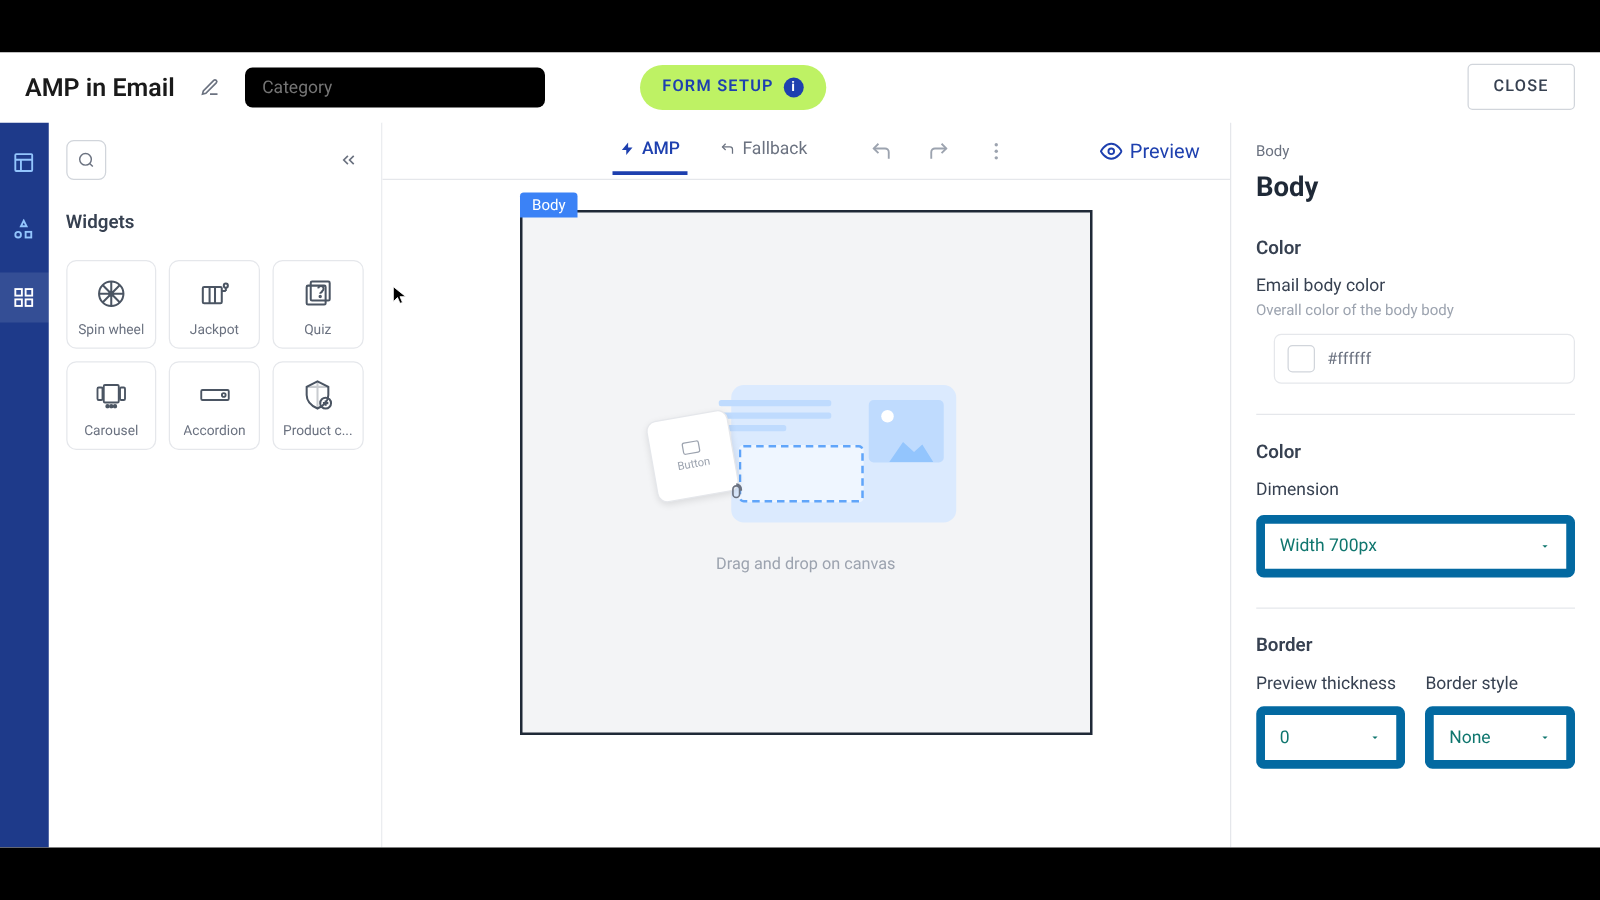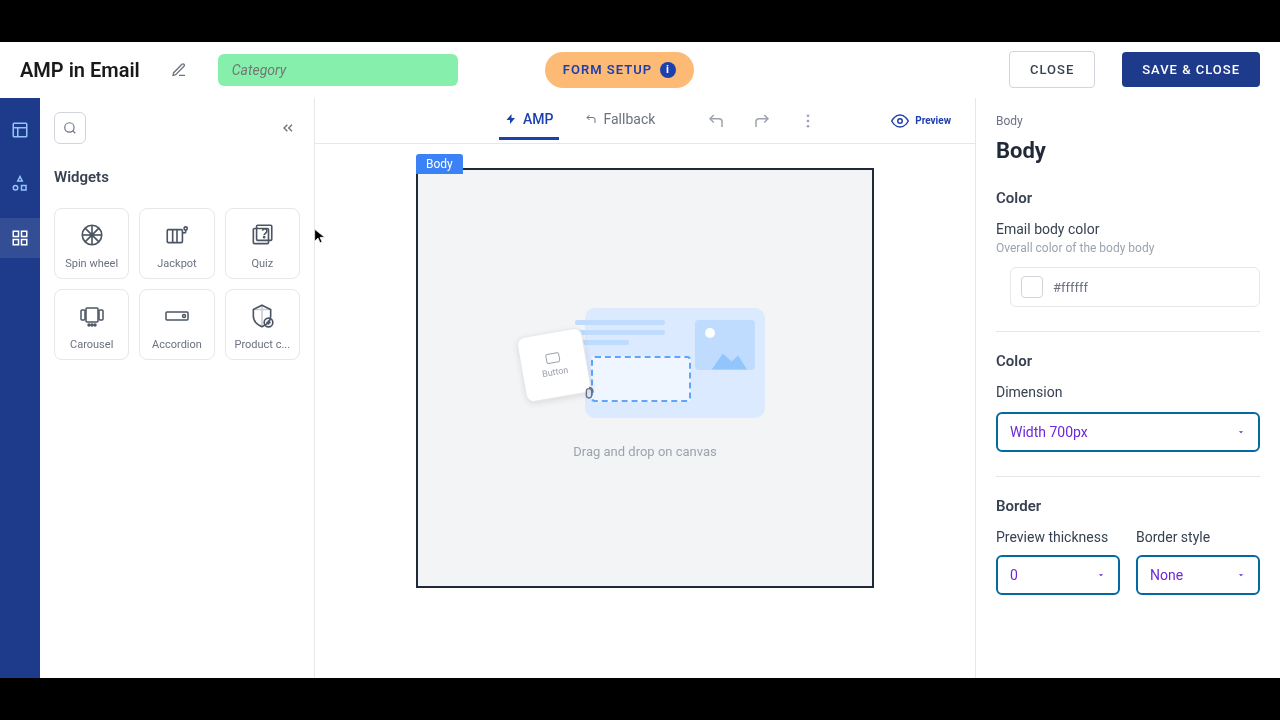--- a/index.html
+++ b/index.html
@@ -1,25 +1,25 @@
 <!DOCTYPE html>
 <html><head>
 <meta charset="utf-8">
 <style>
 * { margin: 0; padding: 0; box-sizing: border-box; font-family: -apple-system, BlinkMacSystemFont, 'Segoe UI', Roboto, sans-serif; }
 body { background: #fff; width: 1280px; height: 720px; overflow: hidden; }
 .letterbox-top, .letterbox-bottom { background: #000; width: 100%; height: 42px; }
 .letterbox-bottom { position: absolute; bottom: 0; }
 .app { position: absolute; top: 42px; left: 0; right: 0; bottom: 42px; background: #fff; display: flex; flex-direction: column; }
 
-.topbar { height: 56px; display: flex; align-items: center; padding: 0 20px; gap: 27px; border-bottom: 1px solid transparent; }
+.topbar { height: 56px; display: flex; align-items: center; padding: 0 20px; gap: 16px; border-bottom: 1px solid transparent; }
 .title { font-size: 20px; font-weight: 600; color: #1a1a1a; }
 .edit-icon { color: #6b7280; padding: 4px; cursor: pointer; }
-.category-input { border: none; background: #86efac; border-radius: 6px; padding: 8px 14px; font-size: 14px; color: #6b7280; width: 240px; font-style: italic; }
-.form-setup { background: #fdba74; color: #1e40af; font-weight: 600; font-size: 13px; letter-spacing: 1px; padding: 10px 18px; border-radius: 20px; display: flex; align-items: center; gap: 8px; margin-left: 60px; }
+.category-input { border: none; background: #000000; border-radius: 6px; padding: 8px 14px; font-size: 14px; color: #6b7280; width: 240px; }
+.form-setup { background: #bef264; color: #1e40af; font-weight: 600; font-size: 13px; letter-spacing: 1px; padding: 10px 18px; border-radius: 20px; display: flex; align-items: center; gap: 8px; margin-left: 60px; }
 .form-setup-info { background: #1e40af; color: #fff; width: 16px; height: 16px; border-radius: 50%; display: inline-flex; align-items: center; justify-content: center; font-size: 11px; font-weight: bold; font-style: normal; }
 .topbar-spacer { flex: 1; }
 .btn-close { background: #fff; border: 1px solid #d1d5db; color: #374151; padding: 10px 20px; font-size: 13px; letter-spacing: 1px; border-radius: 4px; cursor: pointer; font-weight: 500; }
 .btn-save { background: #1e3a8a; border: none; color: #fff; padding: 10px 20px; font-size: 13px; letter-spacing: 1px; border-radius: 4px; cursor: pointer; font-weight: 500; }
 
 .main { flex: 1; display: flex; overflow: hidden; }
 .sidebar-rail { width: 40px; background: #1e3a8a; display: flex; flex-direction: column; align-items: center; padding-top: 20px; gap: 30px; }
 .rail-item { width: 24px; height: 24px; color: #93c5fd; display: flex; align-items: center; justify-content: center; cursor: pointer; position: relative; }
 .rail-item.active { color: #fff; }
 .rail-item.active::after { content: ''; position: absolute; left: -8px; top: -8px; bottom: -8px; width: 40px; background: rgba(255,255,255,0.1); }
@@ -33,21 +33,21 @@
 .widget-card { border: 1px solid #e5e7eb; border-radius: 8px; padding: 12px 4px 8px; display: flex; flex-direction: column; align-items: center; gap: 8px; cursor: pointer; }
 .widget-icon { width: 28px; height: 28px; color: #4b5563; display: flex; align-items: center; justify-content: center; }
 .widget-label { font-size: 11px; color: #6b7280; white-space: nowrap; overflow: hidden; text-overflow: ellipsis; max-width: 72px; }
 
 .canvas-area { flex: 1; display: flex; flex-direction: column; background: #fff; }
 .canvas-toolbar { height: 46px; display: flex; align-items: center; padding: 0 24px; gap: 20px; border-bottom: 1px solid #e5e7eb; }
 .tab { display: flex; align-items: center; gap: 6px; padding: 10px 6px; font-size: 14px; color: #6b7280; cursor: pointer; border-bottom: 3px solid transparent; }
 .tab.active { color: #1e40af; border-bottom-color: #1e40af; font-weight: 500; }
 .toolbar-spacer { flex: 1; }
 .toolbar-icon { color: #9ca3af; cursor: pointer; padding: 4px; }
-.preview-btn { display: flex; align-items: center; gap: 6px; color: #1e40af; font-weight: 700; font-size: 10px; cursor: pointer; }
+.preview-btn { display: flex; align-items: center; gap: 6px; color: #1e40af; font-weight: 400; font-size: 16px; cursor: pointer; }
 
 .canvas-scroll { flex: 1; overflow: auto; padding: 24px 50px; display: flex; justify-content: center; }
 .canvas-frame { position: relative; }
 .body-tag { position: absolute; top: -14px; left: 0; background: #3b82f6; color: #fff; font-size: 12px; padding: 3px 10px; border-radius: 3px 3px 0 0; }
 .body-box { width: 458px; height: 420px; border: 2px solid #1f2937; background: #f3f4f6; display: flex; flex-direction: column; align-items: center; justify-content: center; gap: 16px; }
 .placeholder-img { width: 260px; height: 130px; position: relative; }
 .ph-card-right { position: absolute; right: 10px; top: 10px; width: 180px; height: 110px; background: #dbeafe; border-radius: 10px; }
 .ph-lines { position: absolute; left: 60px; top: 22px; width: 90px; }
 .ph-line { height: 5px; background: #bfdbfe; border-radius: 2px; margin-bottom: 5px; }
 .ph-line.short { width: 60%; }
@@ -63,21 +63,21 @@
 
 .props-panel { width: 305px; border-left: 1px solid #e5e7eb; padding: 16px 20px; overflow: auto; }
 .breadcrumb { font-size: 12px; color: #6b7280; margin-bottom: 10px; }
 .panel-title { font-size: 22px; font-weight: 700; color: #1f2937; margin-bottom: 26px; }
 .section-title { font-size: 15px; font-weight: 600; color: #374151; margin-bottom: 14px; }
 .field-label { font-size: 14px; color: #374151; margin-bottom: 4px; }
 .field-hint { font-size: 12px; color: #9ca3af; margin-bottom: 12px; }
 .color-row { display: flex; align-items: center; gap: 10px; border: 1px solid #e5e7eb; border-radius: 6px; padding: 8px 10px; margin-bottom: 24px; margin-left: 14px; }
 .color-swatch { width: 22px; height: 22px; background: #fff; border: 1px solid #d1d5db; border-radius: 4px; }
 .color-value { font-size: 13px; color: #6b7280; }
-.select-box { border: 2px solid #0369a1; border-radius: 6px; padding: 10px 12px; display: flex; justify-content: space-between; align-items: center; font-size: 14px; color: #6d28d9; cursor: pointer; margin-bottom: 24px; }
+.select-box { border: 7px solid #0369a1; border-radius: 6px; padding: 10px 12px; display: flex; justify-content: space-between; align-items: center; font-size: 14px; color: #0f766e; cursor: pointer; margin-bottom: 24px; }
 .divider { height: 1px; background: #e5e7eb; margin: 4px 0 20px; }
 .border-row { display: flex; gap: 16px; }
 .border-col { flex: 1; }
 .border-col .field-label { margin-bottom: 10px; }
 .border-col .select-box { margin-bottom: 0; }
 
 .cursor-pointer { position: absolute; top: 228px; left: 312px; pointer-events:none; }
 svg { display: block; }
 </style>
 </head>
@@ -93,21 +93,20 @@
           <path d="M12 20h9M16.5 3.5a2.1 2.1 0 013 3L7 19l-4 1 1-4 12.5-12.5z"></path>
         </svg>
     </span>
     <input class="category-input" placeholder="Category" style="">
     <div class="form-setup">
       <span>FORM SETUP</span>
       <span class="form-setup-info">i</span>
     </div>
     <div class="topbar-spacer"></div>
     <button class="btn-close">CLOSE</button>
-    <button class="btn-save">SAVE &amp; CLOSE</button>
   </div>
 
   <div class="main">
     <div class="sidebar-rail">
       <div class="rail-item">
         <svg width="18" height="18" viewBox="0 0 24 24" fill="none" stroke="currentColor" stroke-width="2">
             <rect x="3" y="3" width="18" height="18" rx="1"></rect>
             <line x1="3" y1="9" x2="21" y2="9"></line>
             <line x1="9" y1="21" x2="9" y2="9"></line>
           </svg>

